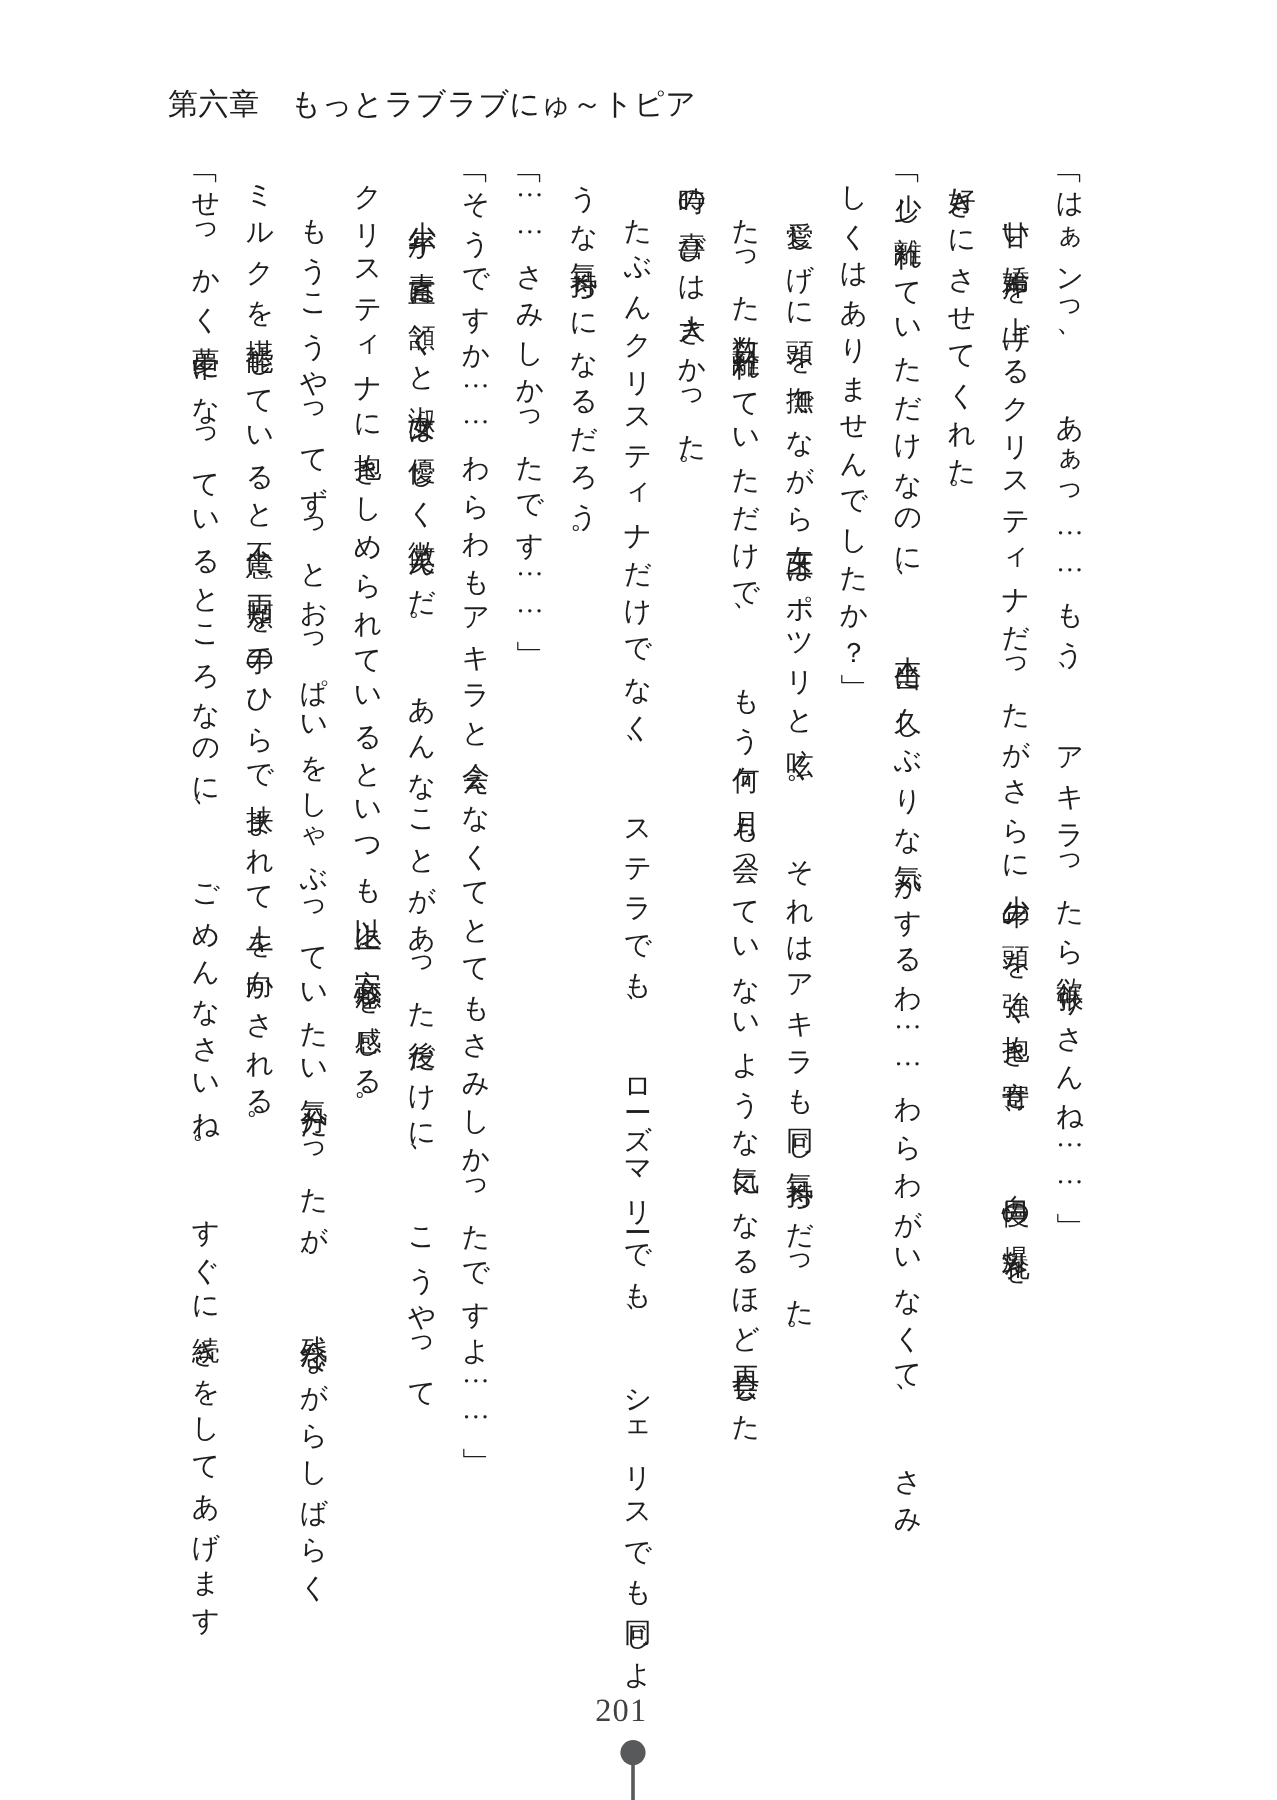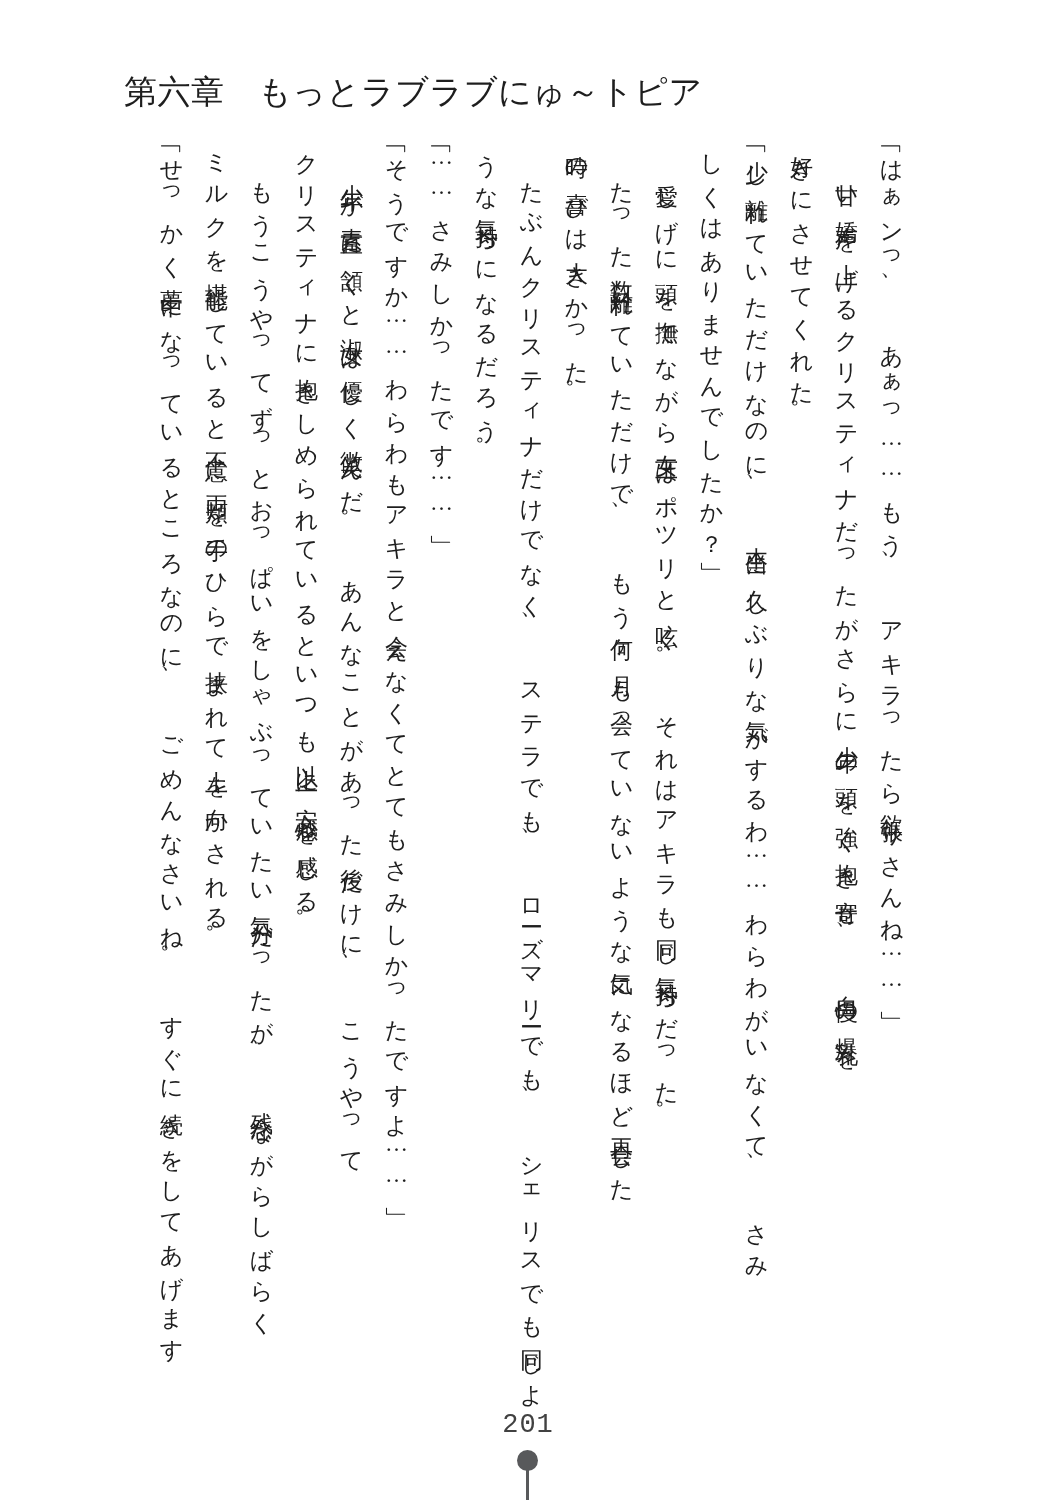--- a/index.html
+++ b/index.html
@@ -8,22 +8,22 @@
   body {
     width: 1064px; height: 1500px;
     background: #ffffff;
     position: relative;
     overflow: hidden;
     font-family: "Liberation Serif", "DejaVu Serif", serif;
     color: var(--ink, #1e1e1e);
   }
   .chapter-header {
     position: absolute;
-    left: 124px; top: 70px;
-    font-size: 33px;
+    left: 140px; top: 70px;
+    font-size: 25px;
     letter-spacing: 0.5px;
     white-space: nowrap;
     color: var(--ink, #1e1e1e);
   }
   .text-block {
     position: absolute;
     top: 138px;
     right: 150px;
     height: 1232px;
     writing-mode: vertical-rl;
@@ -38,22 +38,22 @@
     padding: 0;
     white-space: nowrap; 
   }
   .text-block p.indent {
     text-indent: 28px; 
   }
   .page-number {
     position: absolute;
     left: 496px; top: 1410px;
     width: 64px;
-    text-align: center;
-    font-family: Liberation Mono, monospace;
+    text-align: left;
+    font-family: Liberation Serif, serif;
     font-size: 27px;
     letter-spacing: 1px;
     color: var(--footer_ink, #414141);
   }
   .ornament-dot {
     position: absolute;
     left: 517px; top: 1450px;
     width: 21px; height: 21px;
     border-radius: 50%;
     background: var(--ornament, #58595b);

